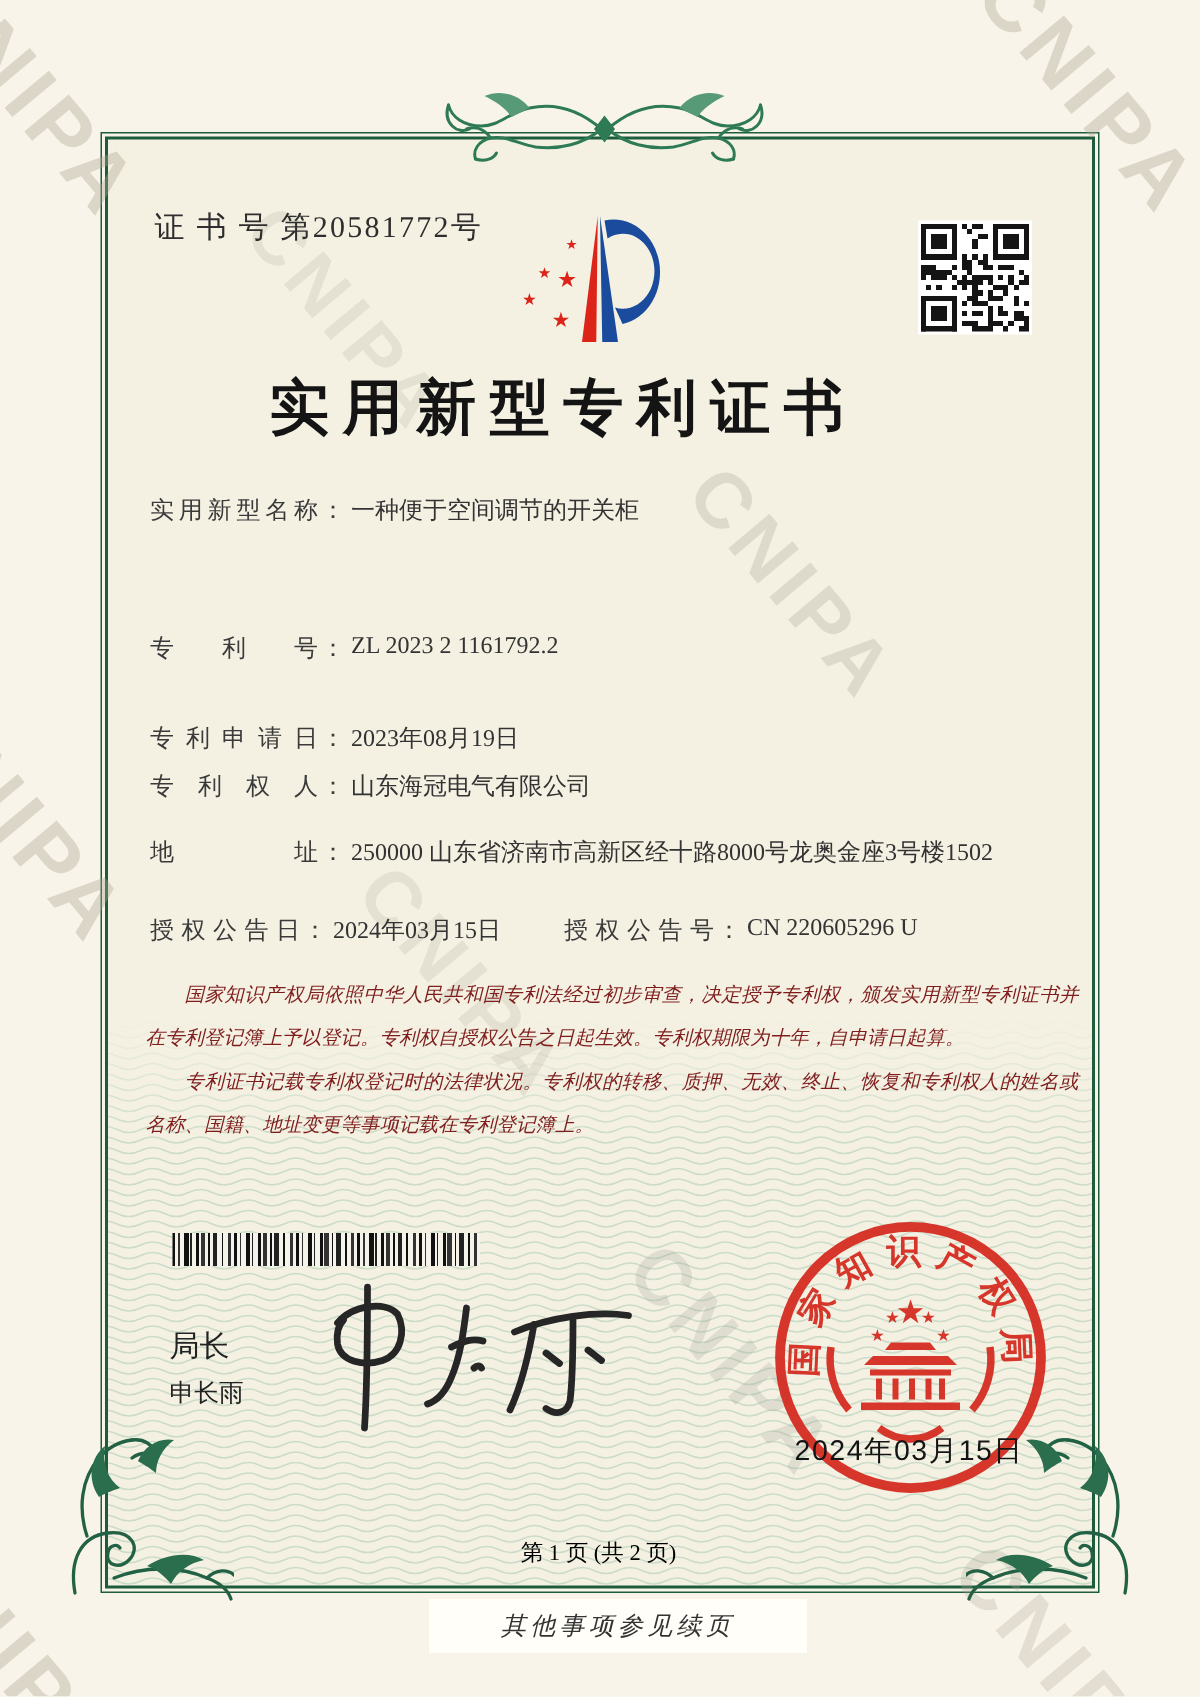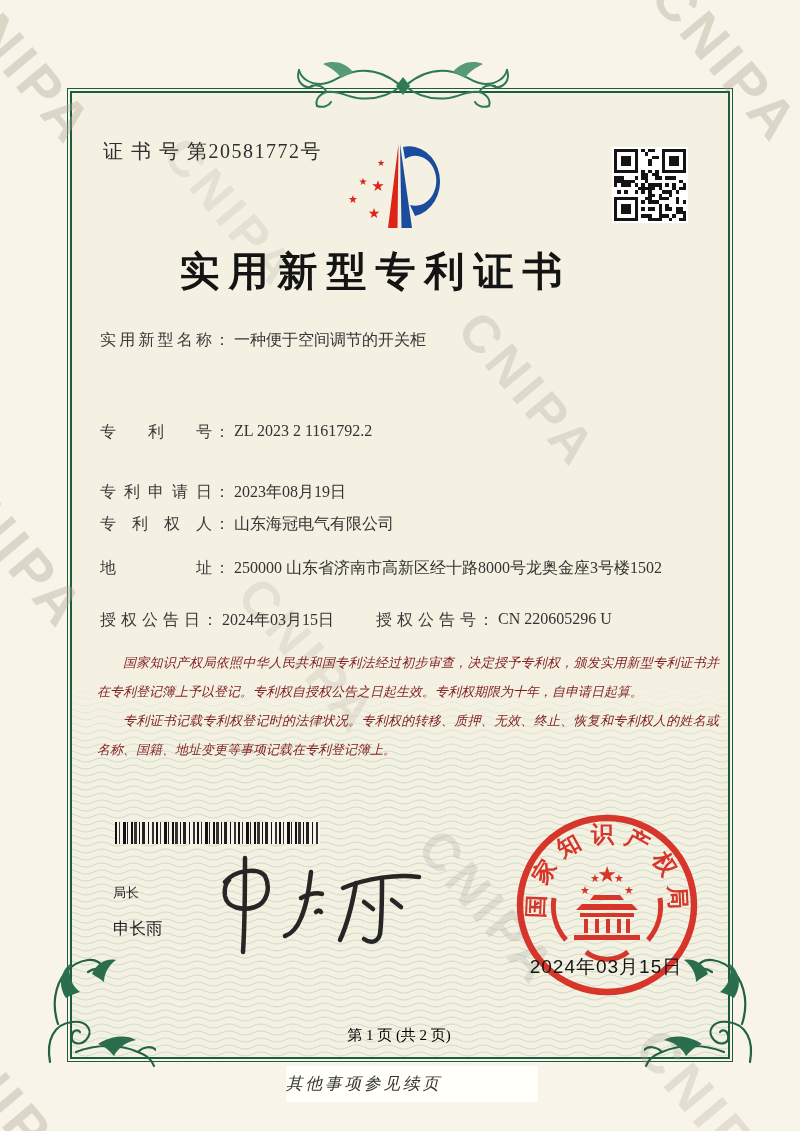--- a/index.html
+++ b/index.html
@@ -34,33 +34,33 @@
   .paras{position:absolute;left:97px;top:648px;width:622px;z-index:2;}
   .paras p{margin:0;text-indent:2em;font-size:13px;line-height:29px;color:#7f1d1d;
            font-style:italic;text-align:justify;}
   .barcode{position:absolute;left:115px;top:822px;width:205px;height:22px;z-index:2;
     background:repeating-linear-gradient(90deg,
       #111 0 2px,#f6f4ea 2px 4px,#333 4px 5px,#f6f4ea 5px 8px,
       #111 8px 11px,#f6f4ea 11px 12px,#222 12px 13px,#f6f4ea 13px 16px,
       #111 16px 18px,#f6f4ea 18px 19px,#333 19px 22px,#f6f4ea 22px 24px,
       #111 24px 25px,#f6f4ea 25px 27px,#222 27px 30px,#f6f4ea 30px 33px,
       #111 33px 34px,#f6f4ea 34px 37px,#333 37px 39px,#f6f4ea 39px 41px);}
-  .sig-title{position:absolute;left:113px;top:884px;font-size:13px;color:#222;
+  .sig-title{position:absolute;left:113px;top:884px;font-size:20px;color:#222;
              font-family:"Liberation Sans","DejaVu Sans",sans-serif;z-index:2;}
   .sig-name{position:absolute;left:113px;top:918px;font-size:16.5px;color:#222;
             font-family:"Liberation Sans","DejaVu Sans",sans-serif;z-index:2;}
   .signature{position:absolute;left:205px;top:850px;z-index:2;}
   .seal{position:absolute;left:514px;top:812px;z-index:4;opacity:.93;}
   .seal-date{position:absolute;left:524px;top:954px;width:164px;text-align:center;
              font-size:19px;color:#141414;letter-spacing:1px;z-index:5;
              font-family:"Liberation Sans","DejaVu Sans",sans-serif;}
   .page-info{position:absolute;left:67px;top:1026px;width:664px;text-align:center;
              font-size:15px;color:#000000;z-index:2;}
   .cont-box{position:absolute;left:286px;top:1066px;width:252px;height:36px;
-            background:#fffef8;z-index:2;text-align:left;}
+            background:#fffef8;z-index:2;text-align:center;}
   .cont-box span{font-size:16.5px;line-height:36px;letter-spacing:3px;color:#333;
                  font-style:italic;}
 </style>
 </head>
 <body>
 
 <div class="page">
 
   <span class="wm" style="left:-18px;top:-34px;">CNIPA</span>
   <span class="wm" style="left:688px;top:-36px;">CNIPA</span>

